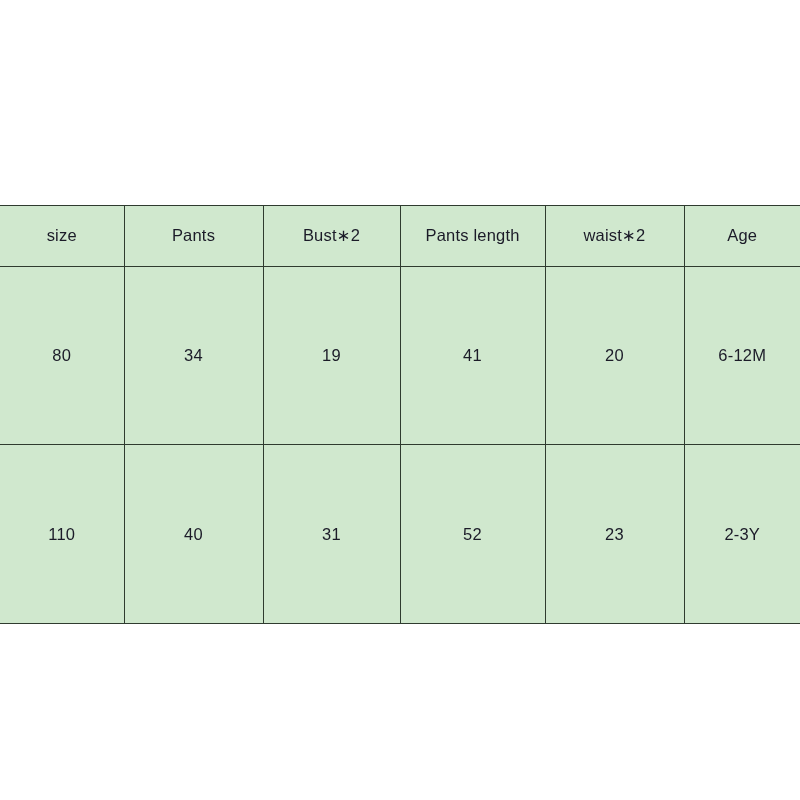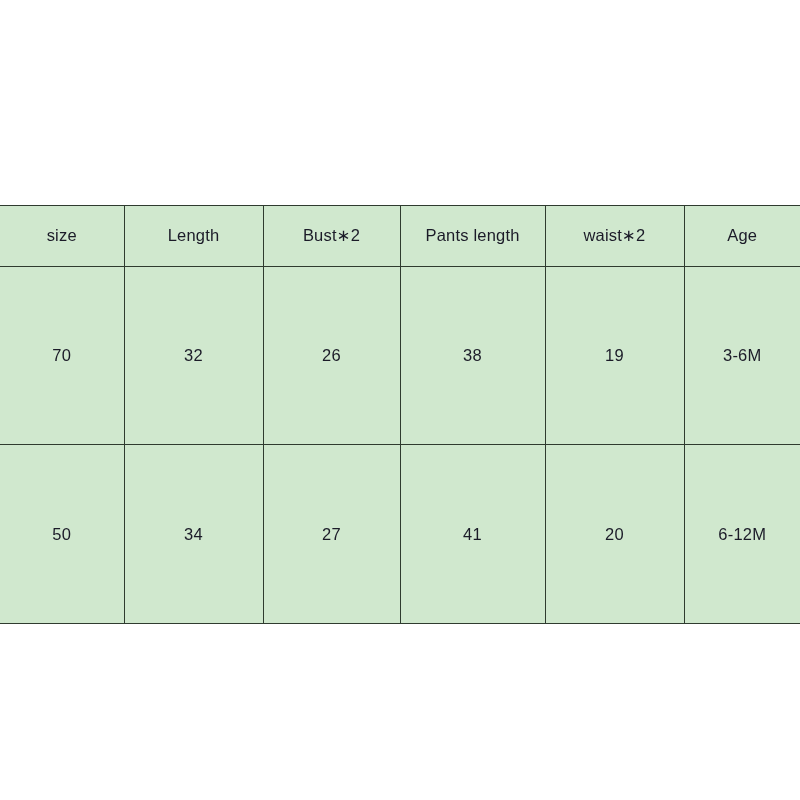--- a/index.html
+++ b/index.html
@@ -78,39 +78,39 @@
       <col class="c0">
         <col class="c1">
         <col class="c2">
         <col class="c3">
         <col class="c4">
         <col class="c5">
     </colgroup>
     <thead>
       <tr>
         <th>size</th>
-        <th>Length</th>
+        <th>Pants</th>
         <th>Bust∗2</th>
         <th>Pants length</th>
         <th>waist∗2</th>
         <th>Age</th>
       </tr>
     </thead>
     <tbody>
       <tr>
-        <td>70</td>
-        <td>32</td>
-        <td>26</td>
-        <td>38</td>
+        <td>80</td>
+        <td>34</td>
         <td>19</td>
-        <td>3-6M</td>
-      </tr>
-      <tr>
-        <td>50</td>
-        <td>34</td>
-        <td>27</td>
         <td>41</td>
         <td>20</td>
         <td>6-12M</td>
+      </tr>
+      <tr>
+        <td>110</td>
+        <td>40</td>
+        <td>31</td>
+        <td>52</td>
+        <td>23</td>
+        <td>2-3Y</td>
       </tr>
     </tbody>
   </table>
 </div>
 
 </body></html>

